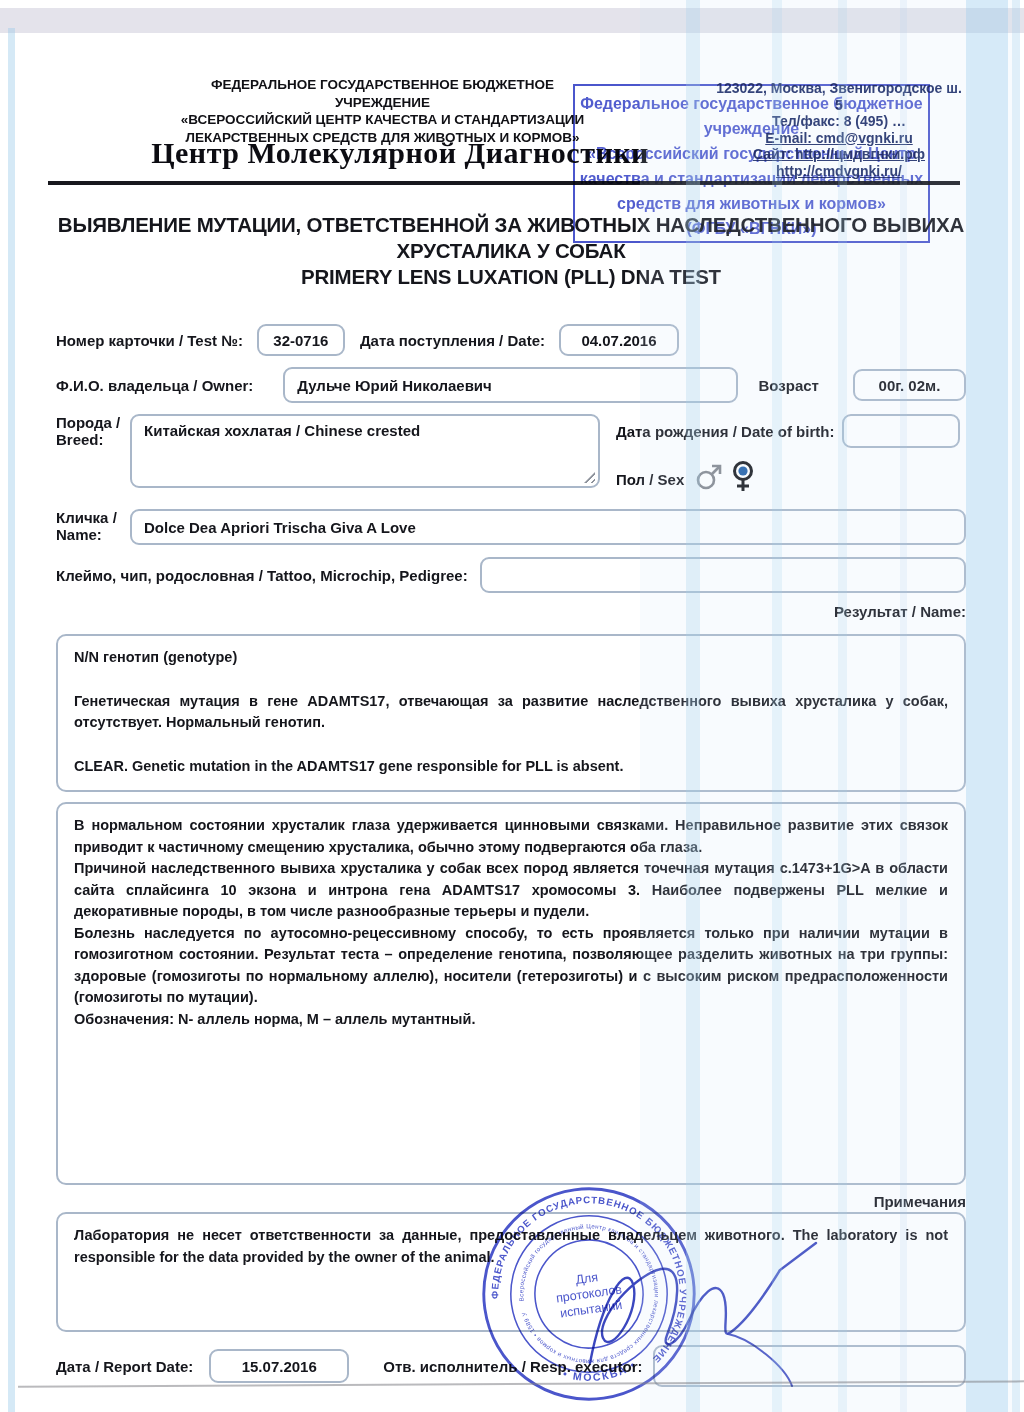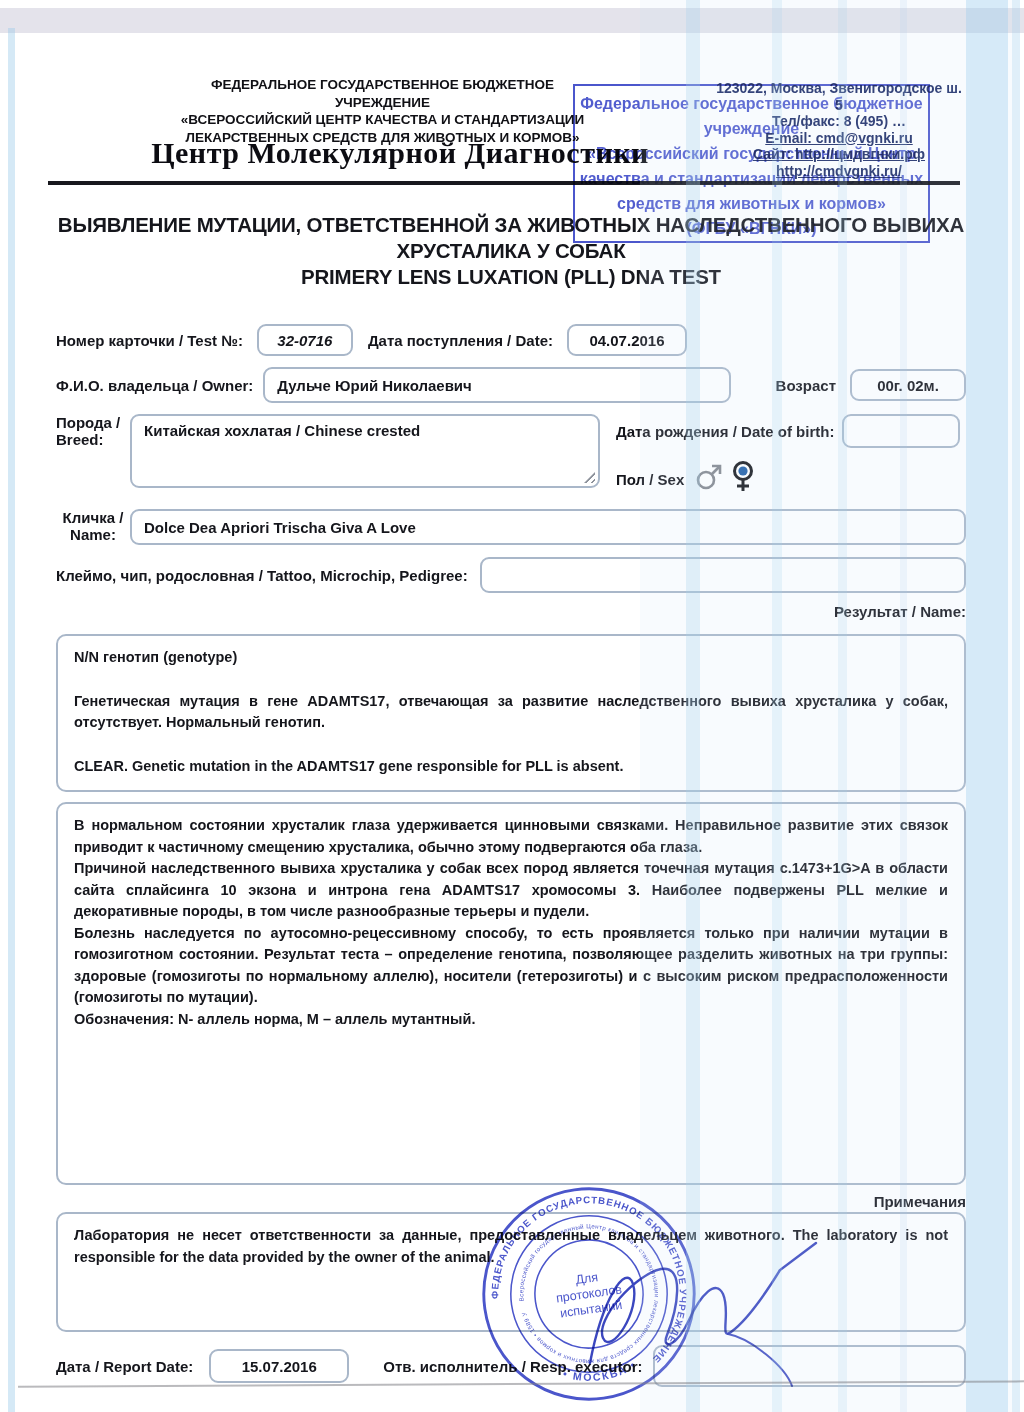--- a/index.html
+++ b/index.html
@@ -112,26 +112,26 @@
   <div class="main">
 
     <div class="doc-title">
       <div>ВЫЯВЛЕНИЕ МУТАЦИИ, ОТВЕТСТВЕННОЙ ЗА ЖИВОТНЫХ НАСЛЕДСТВЕННОГО ВЫВИХА</div>
       <div>ХРУСТАЛИКА У СОБАК</div>
       <div>PRIMERY LENS LUXATION (PLL) DNA TEST</div>
     </div>
 
     <div class="row" style="margin-top:34px;">
       <span class="label">Номер карточки / Test №:</span>
-      <div class="box center" style="width:96px; height:32px; margin-left:14px;font-style:italic;">32-0716</div>
+      <div class="box center" style="width:88px; height:32px; margin-left:14px;">32-0716</div>
       <span class="label" style="margin-left:15px;">Дата поступления / Date:</span>
       <div class="box center" style="width:120px; height:32px; margin-left:14px;">04.07.2016</div>
     </div>
 
-    <div class="row" style="margin-top:11px;">
+    <div class="row" style="margin-top:11px;gap:20px;">
       <span class="label">Ф.И.О. владельца / Owner:</span>
       <div class="box" style="width:468px; height:34px; margin-left:10px;">Дульче  Юрий  Николаевич</div>
       <span class="label" style="margin-left:auto;">Возраст</span>
       <div class="box center" style="width:116px; height:32px; margin-left:14px;">00г. 02м.</div>
     </div>
 
     <div class="row" style="margin-top:11px; align-items:flex-start;">
       <span class="label2" style="width:74px;">
         <span>Порода /</span><br>
         <span>Breed:</span>
@@ -162,21 +162,21 @@
                 <line x1="13" y1="19.5" x2="13" y2="31" stroke="#17181d" stroke-width="3"></line>
                 <line x1="7" y1="26" x2="19" y2="26" stroke="#17181d" stroke-width="3"></line>
               </svg>
             </span>
           </span>
         </div>
       </div>
     </div>
 
     <div class="row" style="margin-top:11px; align-items:flex-start;">
-      <span class="label2" style="width:74px;text-align:center;">
+      <span class="label2" style="width:74px;">
         <span>Кличка /</span><br>
         <span>Name:</span>
       </span>
       <div class="box" style="flex:1; height:34px;">Dolce Dea Apriori Trischa Giva A Love</div>
     </div>
 
     <div class="row" style="margin-top:12px;">
       <span class="label">Клеймо, чип, родословная / Tattoo, Microchip, Pedigree:</span>
       <div class="box" style="flex:1; height:36px; margin-left:12px;"></div>
     </div>

